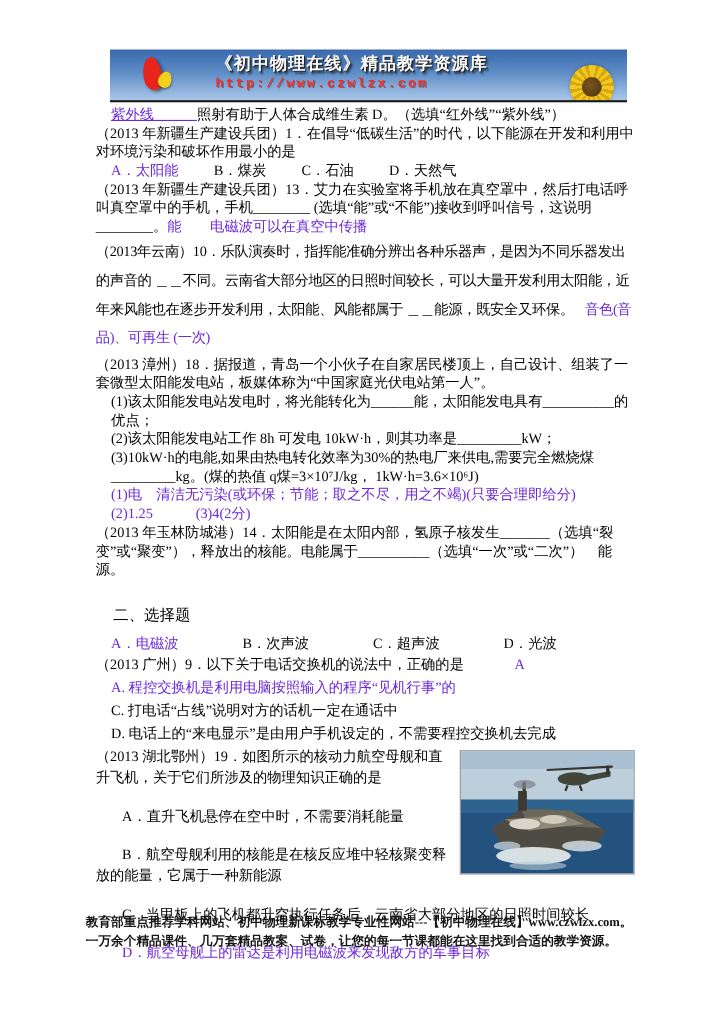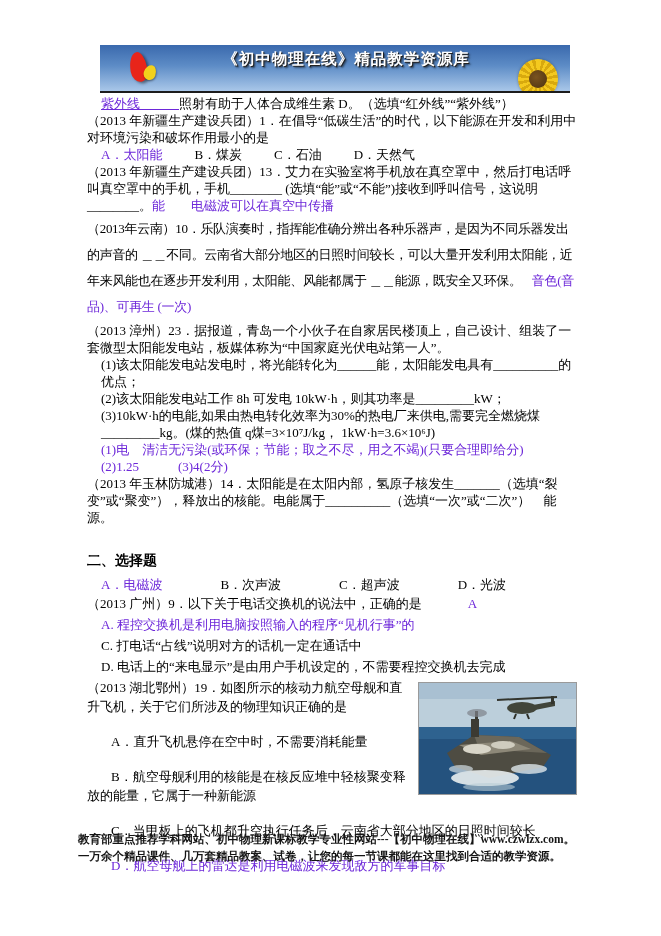--- a/index.html
+++ b/index.html
@@ -16,21 +16,21 @@
     background:linear-gradient(180deg,#3a69ad 0%,#5d8cc6 45%,#a9c7e9 100%);
     border-bottom:2px solid #1c1c1c;overflow:hidden;
   }
   .logo{position:absolute;left:30px;top:7px;width:34px;height:34px}
   .flame-red{position:absolute;left:0;top:0;width:17px;height:30px;background:#e8251a;
     border-radius:52% 48% 46% 54%/62% 58% 42% 38%;transform:rotate(-10deg);
     box-shadow:2px 2px 3px rgba(0,0,0,.45)}
   .flame-yellow{position:absolute;left:14px;top:13px;width:12px;height:15px;background:#f2d11c;
     border-radius:55% 45% 50% 50%/60% 60% 40% 40%;transform:rotate(18deg);
     box-shadow:1px 1px 2px rgba(0,0,0,.4)}
-  .banner-text{position:absolute;left:96px;top:4px;width:300px;text-align:center}
+  .banner-text{position:absolute;left:96px;top:4px;width:300px;}
   .banner-title{
     font-weight:bold;font-size:15.5px;line-height:20px;color:#ffffff;letter-spacing:1px;
     text-shadow:1px 1px 0 #222,2px 2px 2px rgba(0,0,0,.6);
   }
   .banner-url{
     font-family:"Liberation Mono","DejaVu Sans Mono",monospace;
     font-size:12px;line-height:15px;color:#ff2b20;letter-spacing:2px;font-weight:bold;
     text-shadow:1px 1px 0 rgba(0,0,0,.35);
   }
   .sunflower{position:absolute;right:12px;top:14px;width:40px;height:40px;border-radius:50%;
@@ -38,21 +38,21 @@
     box-shadow:0 0 3px rgba(0,0,0,.3)}
   .sunflower::after{content:"";position:absolute;left:11px;top:11px;width:18px;height:18px;
     border-radius:50%;background:radial-gradient(circle at 40% 40%,#7a5420,#4c3110)}
   
   p{margin:0;padding:0}
   .b{font-weight:normal}
   .red{color:#6d28d9}
   .u{text-decoration:underline}
   .ind{padding-left:14px}
   .mt2{margin-top:2px}
-  .sec-title{font-size:14px;font-weight:bold;margin:26px 0 6px 0;line-height:18px}
+  .sec-title{font-size:14px;font-weight:normal;margin:26px 0 6px 16px;line-height:18px}
   .opts span{white-space:nowrap}
   .g1 span{margin-right:32px}
   .g2 span{margin-right:58px}
   .yunnan{line-height:26px;letter-spacing:-0.3px}
   .lanzhou{line-height:20px}
   .gz{line-height:18px}
   .gz-opt{padding-left:14px;margin-top:3px;line-height:18px}
   .ez{line-height:19px}
   .ez-opt{text-indent:24px;margin-top:16px;line-height:19px}
   .ez-clear{clear:right}
@@ -74,20 +74,21 @@
 
 <div class="content">
 
   <div class="banner">
     <div class="logo">
       <span class="flame-red"></span>
       <span class="flame-yellow"></span>
     </div>
     <div class="banner-text">
       <div class="banner-title">《初中物理在线》精品教学资源库</div>
+      <div class="banner-url">http://www.czwlzx.com</div>
     </div>
     <div class="sunflower"></div>
   </div>
 
   <p class="mt2">
     <span class="red u ind">紫外线</span><span class="red u">＿＿＿</span><span>照射有助于人体合成维生素 D。（选填“红外线”“紫外线”）</span>
   </p>
 
   <p>
     <span class="b">（2013 年新疆生产建设兵团）</span><span>1．在倡导“低碳生活”的时代，以下能源在开发和利用中对环境污染和破坏作用最小的是</span>
@@ -98,21 +99,21 @@
 
   <p>
     <span class="b">（2013 年新疆生产建设兵团）</span><span>13．艾力在实验室将手机放在真空罩中，然后打电话呼叫真空罩中的手机，手机________ (选填“能”或“不能”)接收到呼叫信号，这说明________。</span><span class="red">能　　电磁波可以在真空中传播</span>
   </p>
 
   <p class="yunnan mt2">
     <span class="b">（2013年云南）</span><span>10．乐队演奏时，指挥能准确分辨出各种乐器声，是因为不同乐器发出的声音的 ＿＿不同。云南省大部分地区的日照时间较长，可以大量开发利用太阳能，近年来风能也在逐步开发利用，太阳能、风能都属于 ＿＿能源，既安全又环保。</span><span class="red ans-inline">音色(音品)、可再生 (一次)</span>
   </p>
 
   <p class="mt2">
-    <span class="b">（2013 漳州）</span><span>23．据报道，青岛一个小伙子在自家居民楼顶上，自己设计、组装了一套微型太阳能发电站，板媒体称为“中国家庭光伏电站第一人”。</span>
+    <span class="b">（2013 漳州）</span><span>18．据报道，青岛一个小伙子在自家居民楼顶上，自己设计、组装了一套微型太阳能发电站，板媒体称为“中国家庭光伏电站第一人”。</span>
   </p>
   <p class="ind">(1)该太阳能发电站发电时，将光能转化为______能，太阳能发电具有__________的优点；</p>
   <p class="ind">(2)该太阳能发电站工作 8h 可发电 10kW·h，则其功率是_________kW；</p>
   <p class="ind">(3)10kW·h的电能,如果由热电转化效率为30%的热电厂来供电,需要完全燃烧煤_________kg。(煤的热值 q煤=3×10⁷J/kg， 1kW·h=3.6×10⁶J)</p>
   <p class="ind red">(1)电　清洁无污染(或环保；节能；取之不尽，用之不竭)(只要合理即给分)</p>
   <p class="ind red">(2)1.25　　　(3)4(2分)</p>
 
   <p>
     <span class="b">（2013 年玉林防城港）</span><span>14．太阳能是在太阳内部，氢原子核发生_______（选填“裂变”或“聚变”），释放出的核能。电能属于__________（选填“一次”或“二次”）　能源。</span>
   </p>

